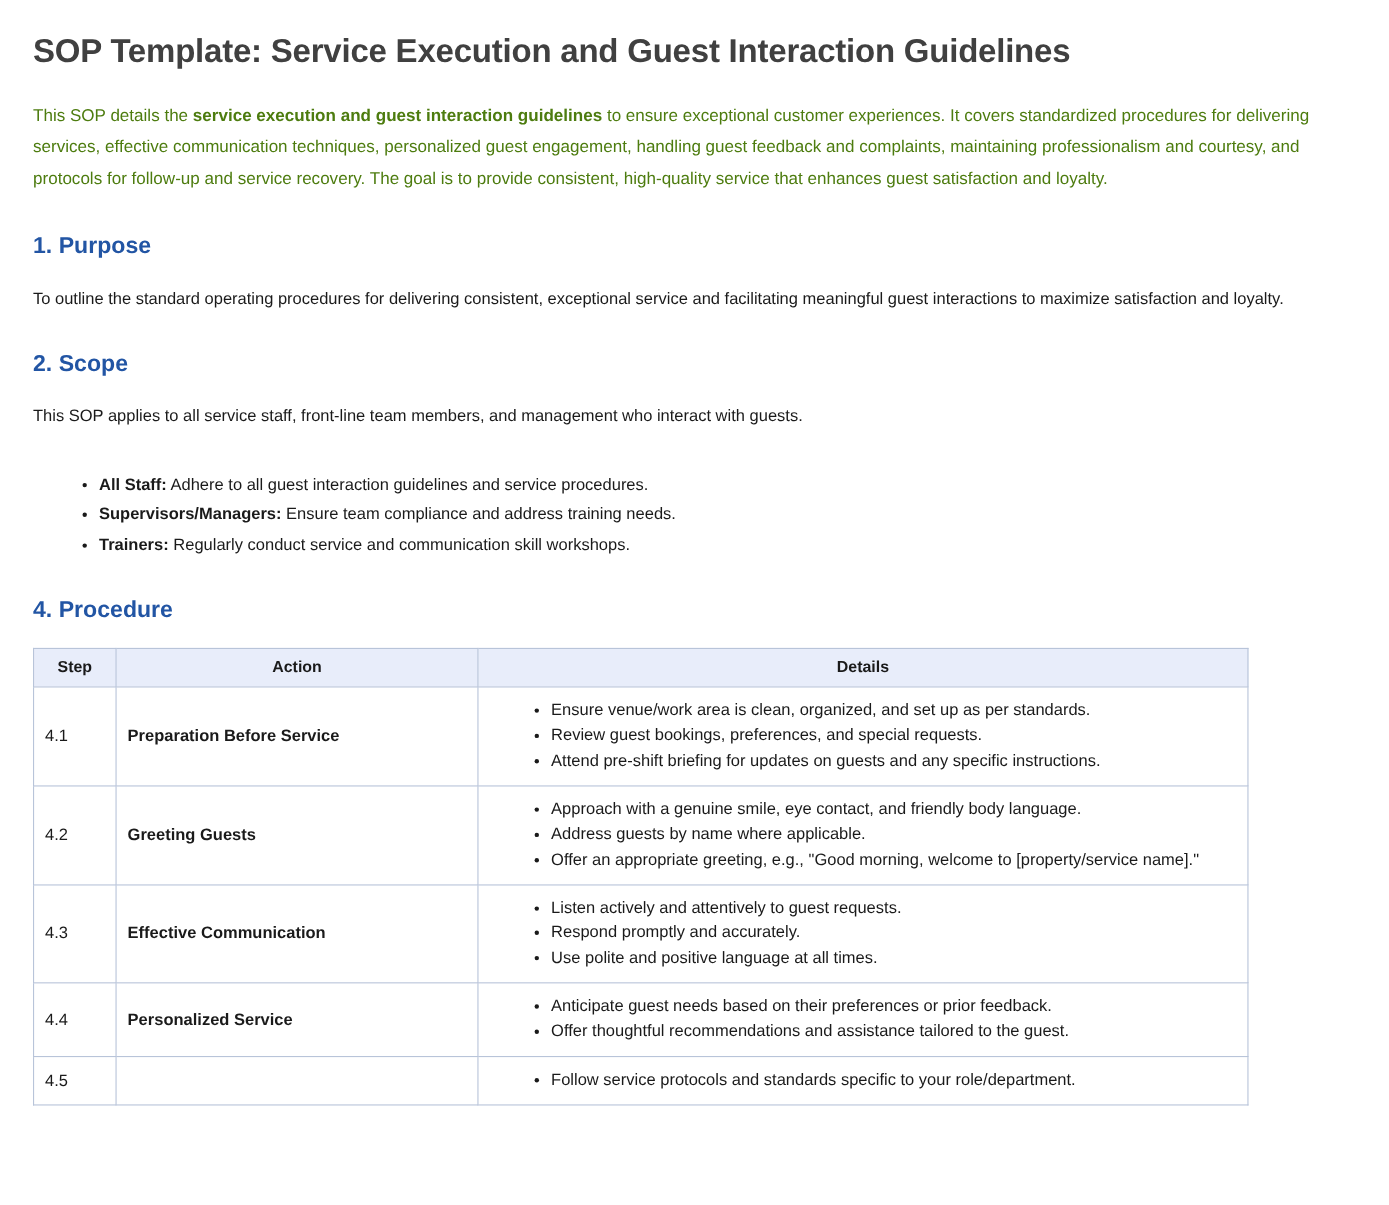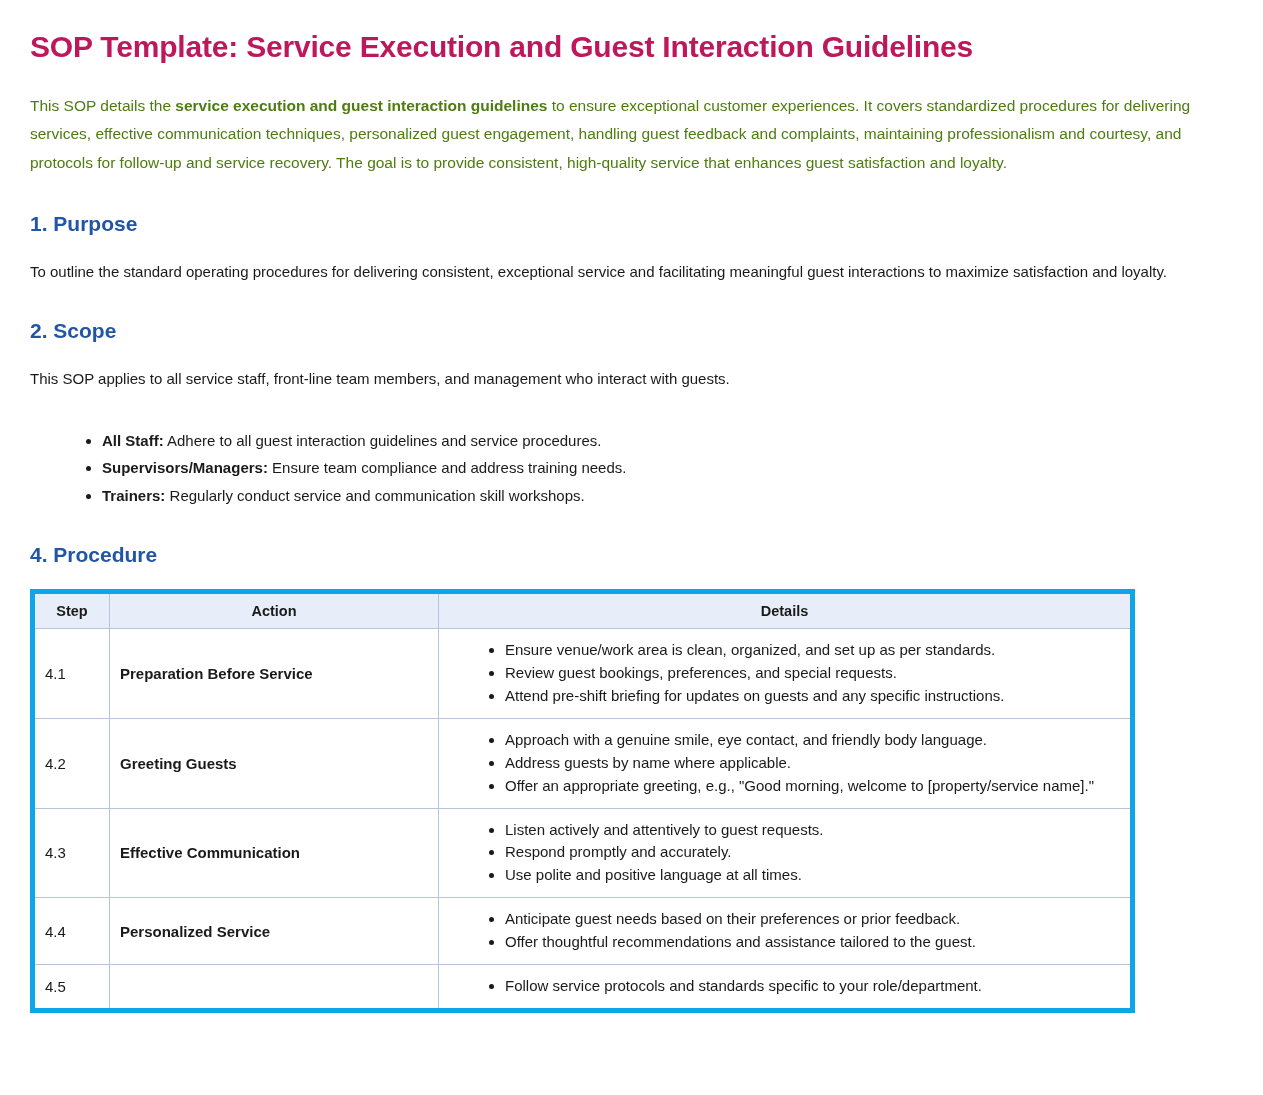--- a/index.html
+++ b/index.html
@@ -15,21 +15,21 @@
     -webkit-font-smoothing: antialiased;
   }
   .page {
     padding: 28px 30px 0 30px;
     box-sizing: border-box;
     width: 1263px;
   }
   h1.doc-title {
     font-size: 30px;
     line-height: 1.25;
-    color: #be185d;
+    color: #404040;
     font-weight: bold;
     margin: 0 0 26px 0;
     letter-spacing: -0.2px;
   }
   p.intro {
     font-size: 15.5px;
     line-height: 1.85;
     margin: 0 0 34px 0;
     color: #4d7c0f;
     max-width: 1200px;
@@ -43,37 +43,37 @@
   .section-block {
     margin-bottom: 34px;
   }
   p.body-text {
     font-size: 15px;
     line-height: 1.85;
     margin: 0;
     max-width: 1180px;
   }
   ul.resp-list {
-    margin: 16px;
+    margin: 4px;
     padding-left: 56px;
     list-style-type: disc;
   }
   ul.resp-list li {
     font-size: 15px;
     line-height: 1.82;
     margin: 0;
   }
   .bold {
     font-weight: bold;
   }
   table.procedure {
     border-collapse: collapse;
     width: 1105px;
     table-layout: fixed;
-    border: 5px solid #0ea5e9;
+    border: 1px solid #0ea5e9;
     margin-top: 4px;
   }
   table.procedure th {
     background: #e8edfa;
     border: 1px solid #b8c4d9;
     font-size: 14.5px;
     font-weight: bold;
     padding: 9px 6px;
     text-align: center;
     color: #1a1a1a;

